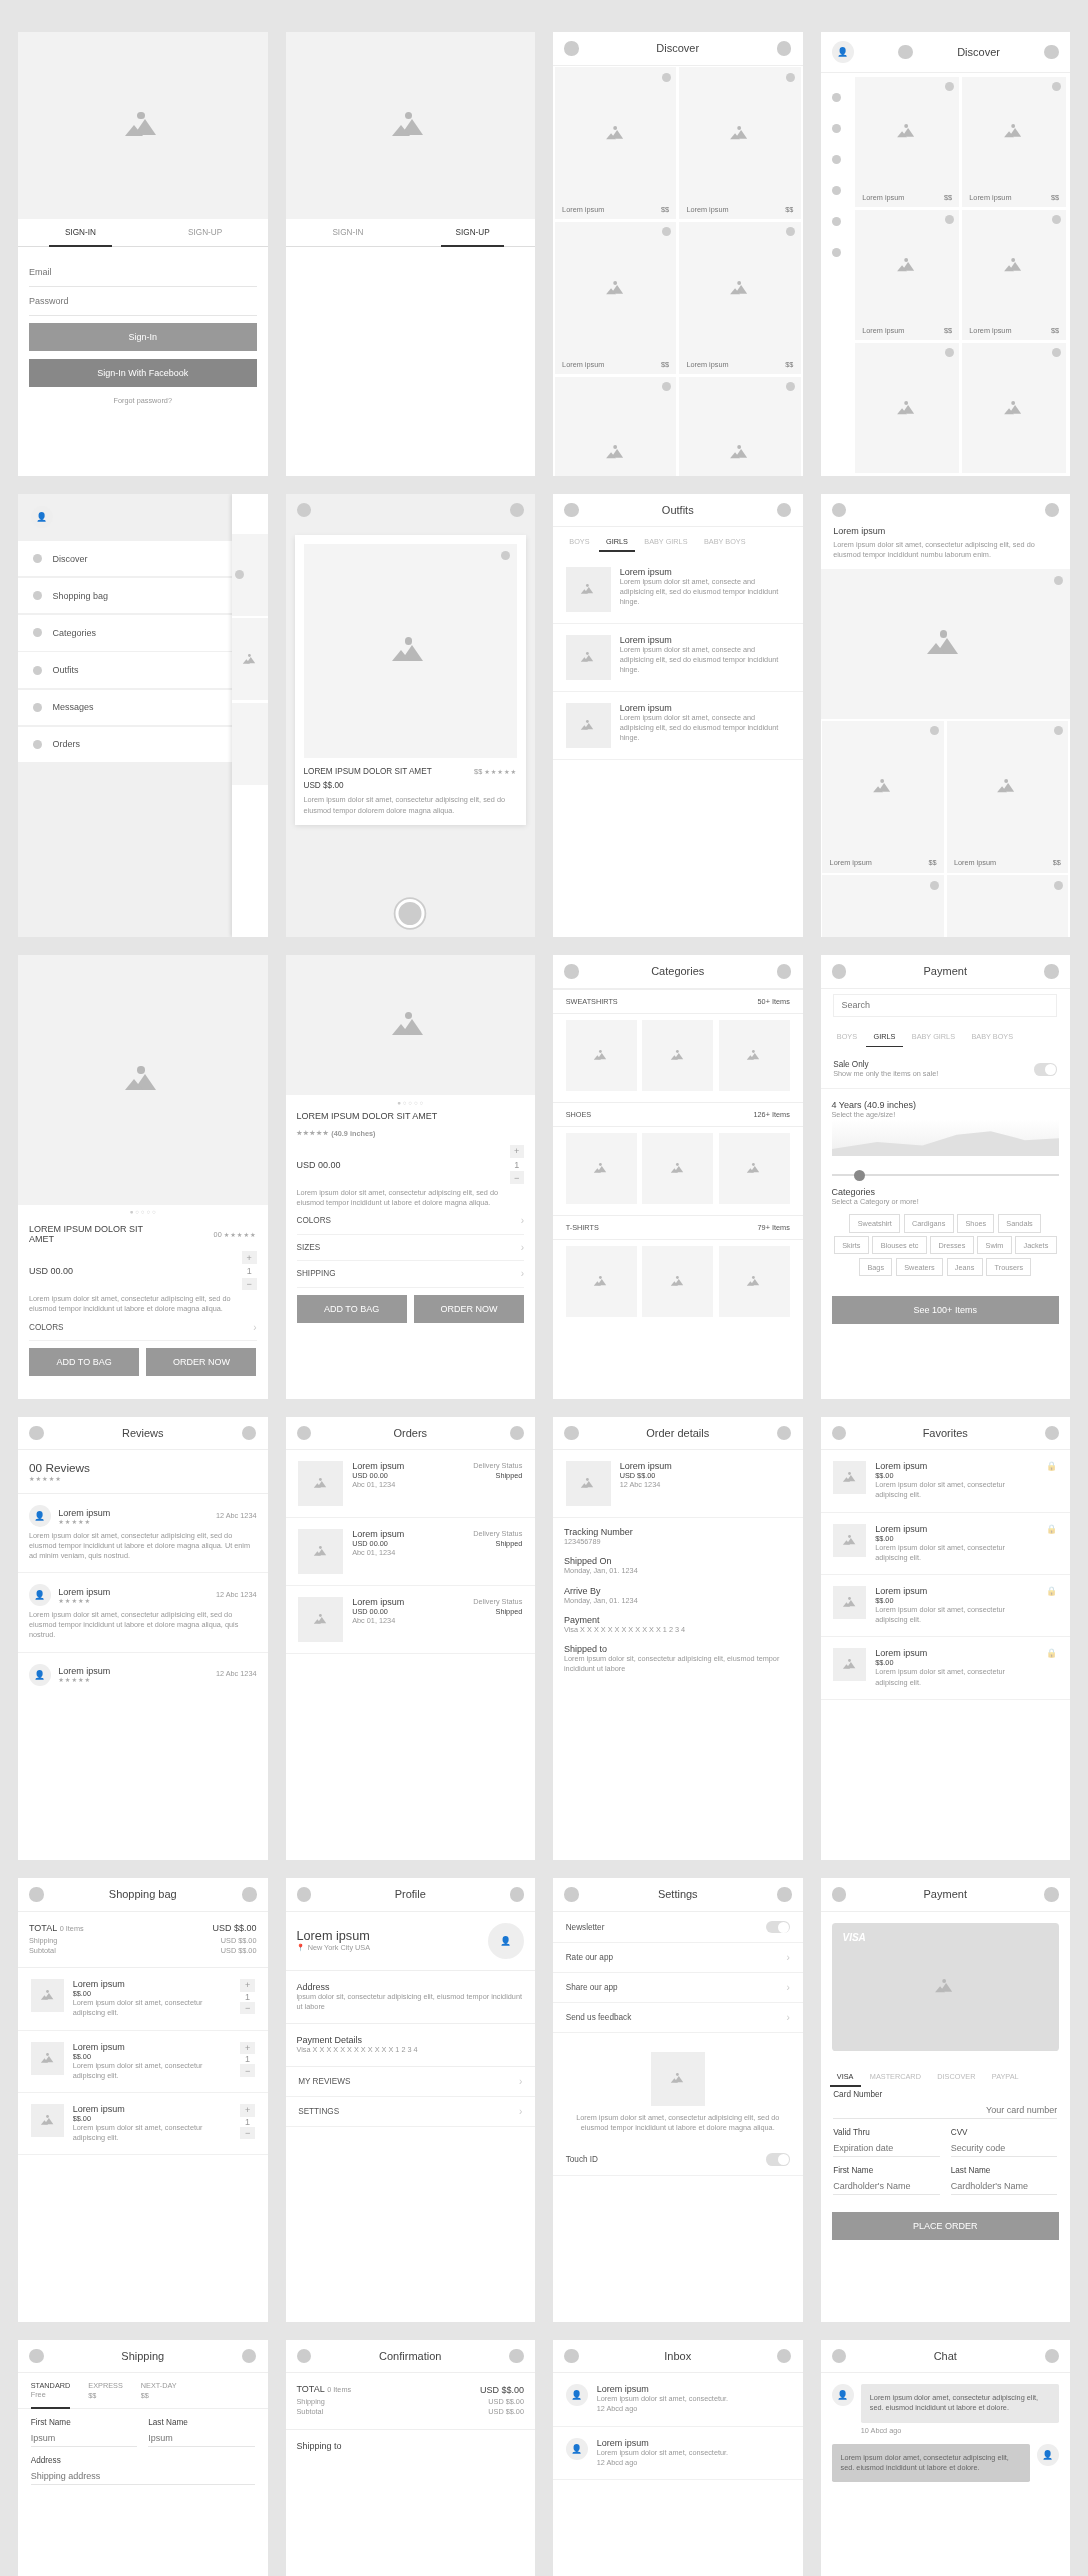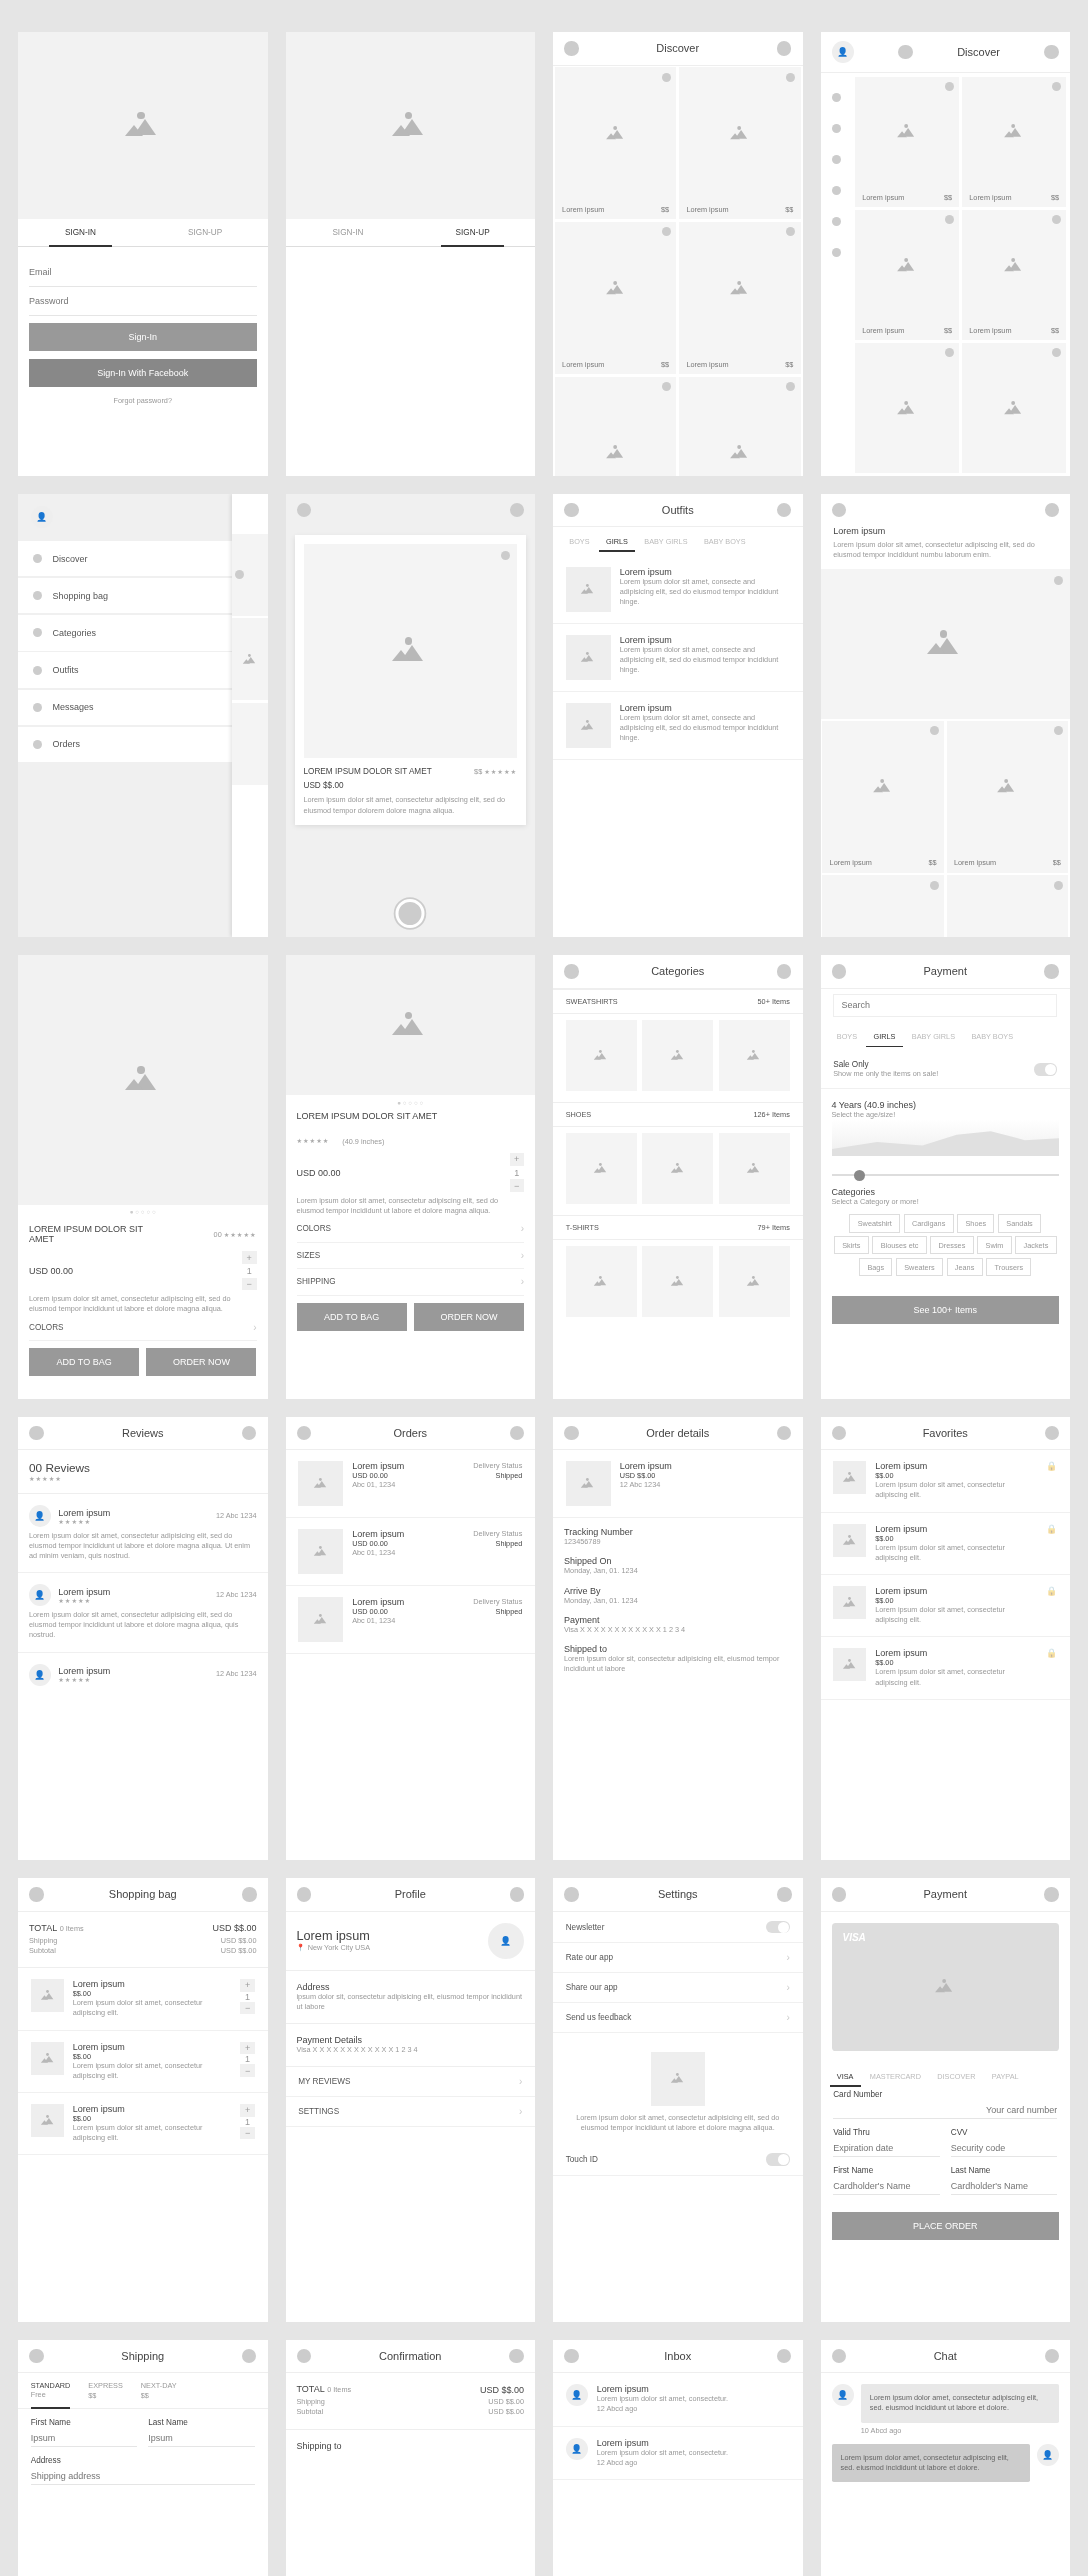--- a/index.html
+++ b/index.html
@@ -467,21 +467,21 @@
 
   <div class="screen">
     <div class="hero" style="aspect-ratio:16/9;">
         <div class="mountain">
           <span class="sun"></span>
         </div>
       </div>
     <div style="text-align:center; font-size:6.3px; color:#ccc; padding:3.6px;">● ○ ○ ○ ○</div>
     <div class="content" style="padding-top:1.8px;">
       <div class="dark" style="font-size:9px;">LOREM IPSUM DOLOR SIT AMET</div>
-      <div class="muted" style="display:flex; gap:13px; margin-top:16px;">
+      <div class="muted" style="display:flex; gap:2px; margin-top:8px;font-weight:bold;">
           <span class="stars">★★★★★</span>
           <span>(40.9 inches)</span>
         </div>
       <div class="flex-between" style="margin-top:5.4px;">
         <div class="dark">USD 00.00</div>
         <div class="stepper">
             <div class="step-btn">+</div>
             <div style="padding:1.8px 0;">1</div>
             <div class="step-btn">−</div>
           </div>

